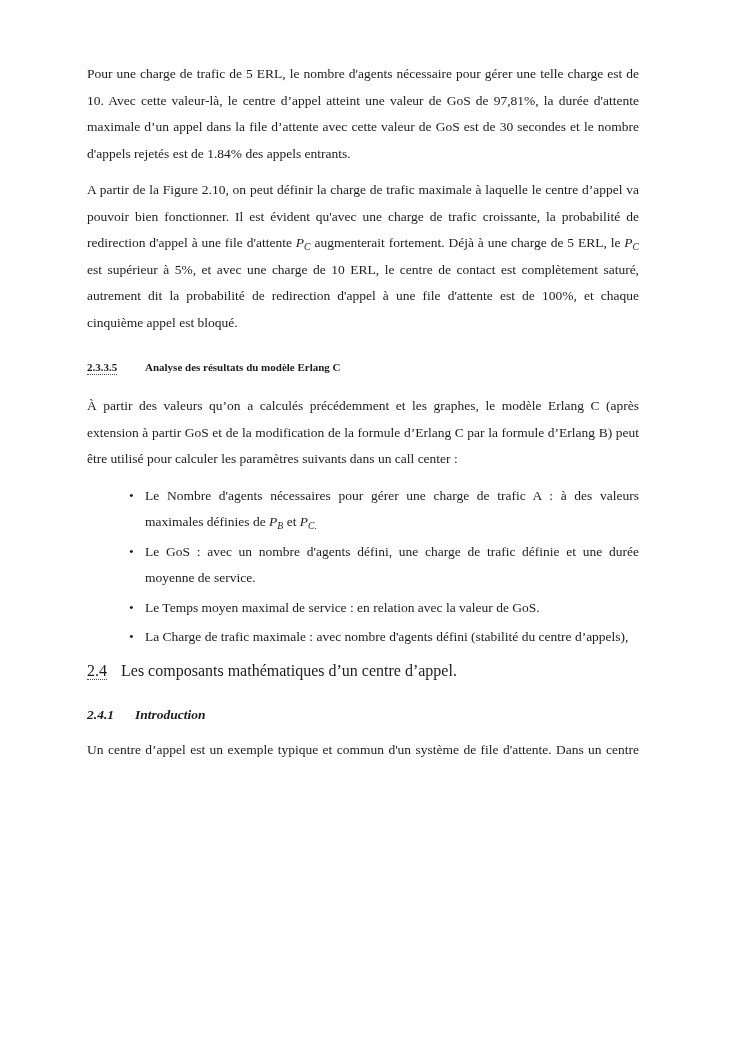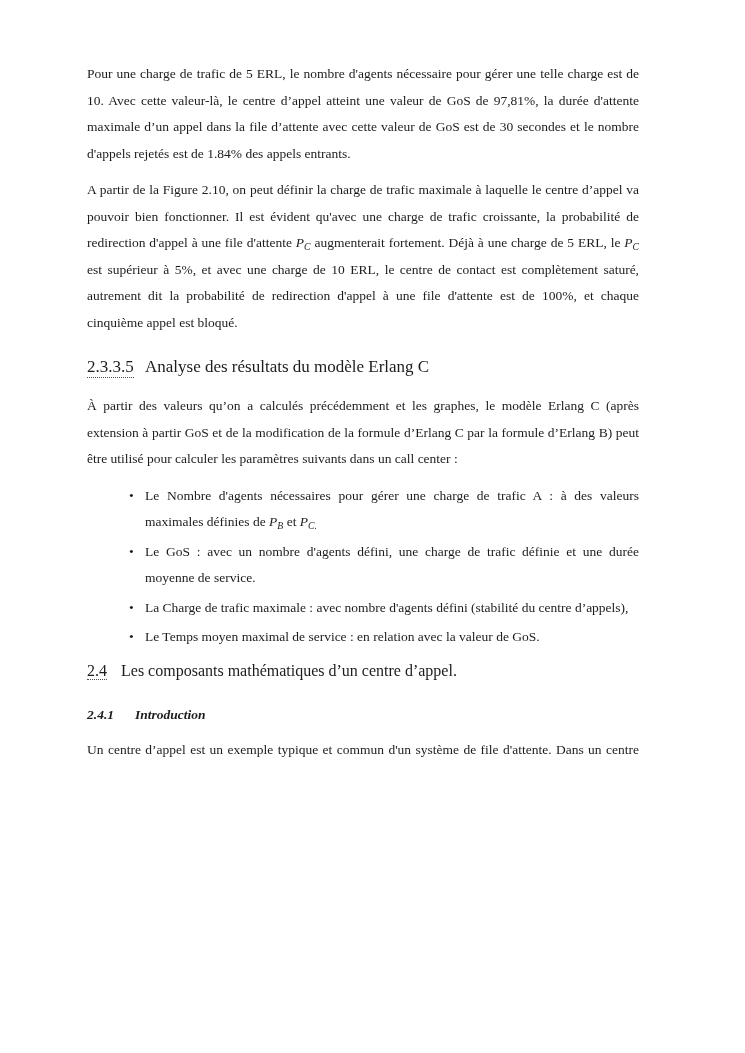--- a/index.html
+++ b/index.html
@@ -18,22 +18,22 @@
   p.body {
     margin: 0 0 10px 0;
     text-align: justify;
     line-height: 26.5px;
   }
   .mvar { font-style: italic; white-space: nowrap; }
   .mvar .msub { font-size: 0.72em; font-style: italic; vertical-align: -3px; line-height: 0; }
   .heading-sub {
     margin: 18px 0 13px 0;
     line-height: 26px;
-    font-weight: normal;
-    font-size: 17px;
+    font-weight: bold;
+    font-size: 11px;
   }
   .heading-main {
     margin: 7px 0 0 0;
     line-height: 26px;
     font-weight: normal;
     font-size: 16px;
   }
   .heading-sub2 {
     margin: 18px 0 9px 0;
     line-height: 26px;
@@ -80,22 +80,22 @@
 
   <p class="body"><span>A partir de la Figure 2.10, on peut définir la charge de trafic maximale à laquelle le centre d’appel va pouvoir bien fonctionner. Il est évident qu'avec une charge de trafic croissante, la probabilité de redirection d'appel à une file d'attente </span><span class="mvar"><span>P</span><sub class="msub">C</sub></span><span> augmenterait fortement. Déjà à une charge de 5 ERL, le </span><span class="mvar"><span>P</span><sub class="msub">C</sub></span><span> est supérieur à 5%, et avec une charge de 10 ERL, le centre de contact est complètement saturé, autrement dit la probabilité de redirection d'appel à une file d'attente est de 100%, et chaque cinquième appel est bloqué.</span></p>
 
   <h3 class="heading-sub"><span class="hnum w2335"><span class="dotted">2.3.3.5</span></span><span>Analyse des résultats du modèle Erlang C</span></h3>
 
   <p class="body">À partir des valeurs qu’on a calculés précédemment et les graphes, le modèle Erlang C (après extension à partir GoS et de la modification de la formule d’Erlang C par la formule d’Erlang B) peut être utilisé pour calculer les paramètres suivants dans un call center :</p>
 
   <ul class="bullets">
     <li><span>Le Nombre d'agents nécessaires pour gérer une charge de trafic A :  à des valeurs maximales définies de </span><span class="mvar"><span>P</span><sub class="msub">B</sub></span><span> et </span><span class="mvar"><span>P</span><sub class="msub">C.</sub></span></li>
     <li>Le GoS : avec un nombre d'agents défini, une charge de trafic définie et une durée moyenne de service.</li>
+    <li>Le Temps moyen maximal de service : en relation avec la valeur de GoS.</li>
     <li>La Charge de trafic maximale : avec nombre d'agents défini (stabilité du centre d’appels),</li>
-    <li>Le Temps moyen maximal de service : en relation avec la valeur de GoS.</li>
   </ul>
 
   <h2 class="heading-main"><span class="hnum w24"><span class="dotted">2.4</span></span><span>Les composants mathématiques d’un centre d’appel.</span></h2>
 
   <h3 class="heading-sub2"><span class="hnum w241">2.4.1</span><span>Introduction</span></h3>
 
   <p class="body">Un centre d’appel est un exemple typique et commun d'un système de file d'attente. Dans un centre d’appel, un nombre donné d'appels arrive dans une période définie d’intervalle. Ces appels arrivent de manière aléatoire et sont indépendants les uns des autres. Les systèmes de file d'attente doivent souvent faire face à une prédétermination de la qualité de service. Pour la description et le dimensionnement des systèmes de file d'attente, divers modèles mathématiques sont utilisés comme par exemple les Modèles Markov (avec divers serveurs, avec ou sans file d'attente), les</p>
 
   <div class="pageno">42</div>
 

